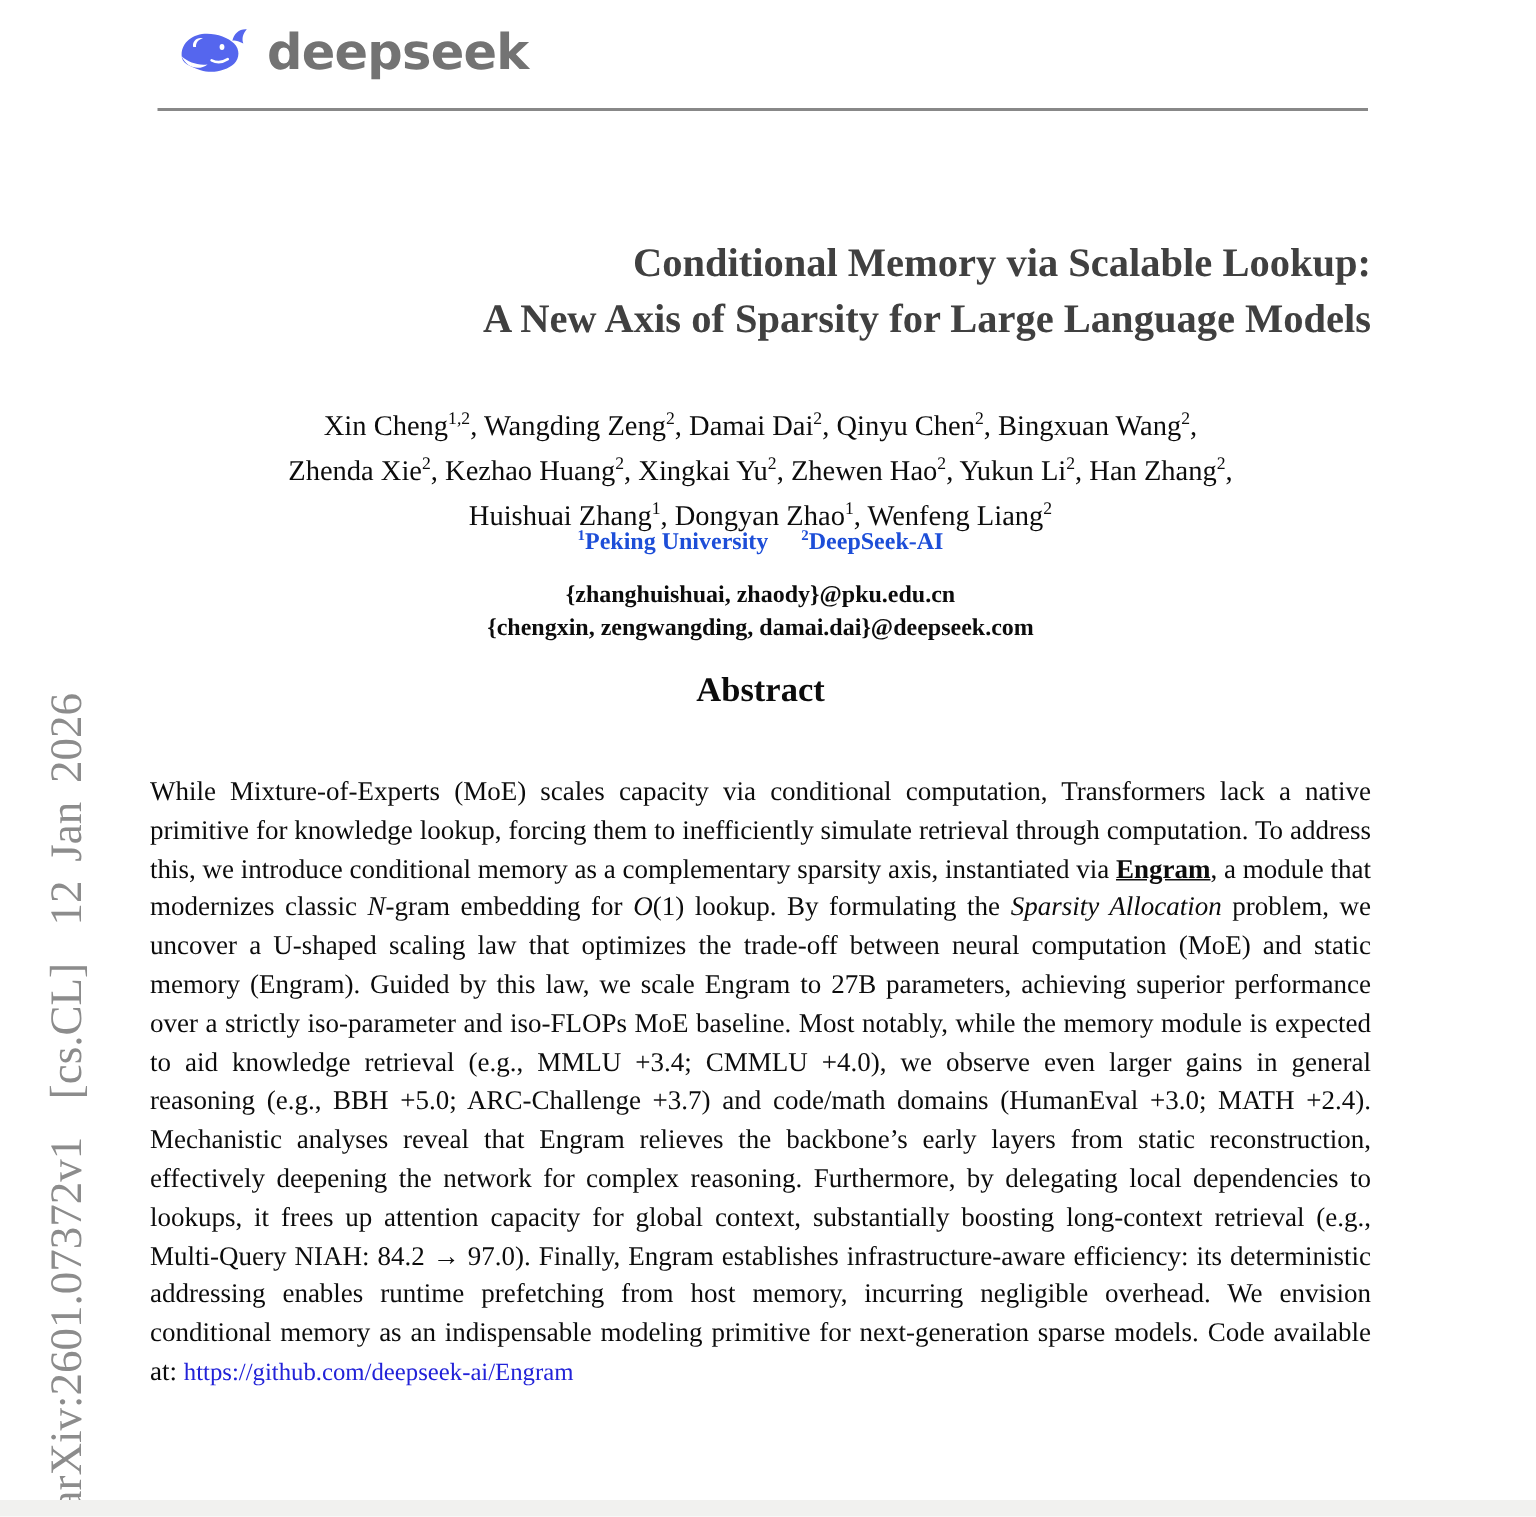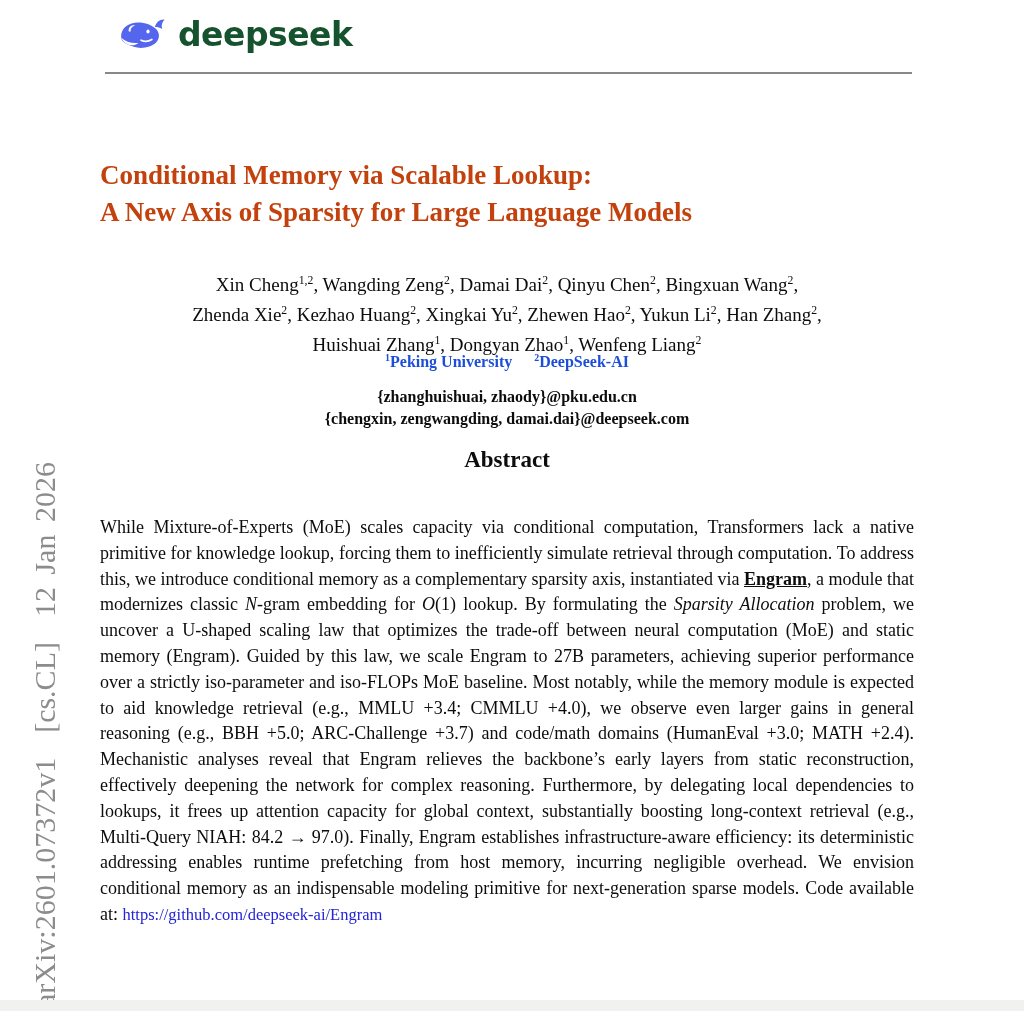--- a/index.html
+++ b/index.html
@@ -16,36 +16,36 @@
   .logo-row {
     position:absolute; left:118px; top:14px;
     display:flex; align-items:center; gap:10px;
   }
   .whale-icon { width:50px; height:44px; }
   .logo-word {
     font-family:"DejaVu Sans", sans-serif;
     font-weight:bold;
     font-size:33px;
     letter-spacing:-0.5px;
-    color:#14532d;
+    color:#737373;
     line-height:1;
     padding-bottom:4px;
   }
   .header-rule {
     position:absolute; left:105px; top:72px;
     width:807px; height:2px; background:#888888;
   }
 
   
   .content { position:absolute; left:100px; top:0; width:814px; }
 
   .paper-title {
     position:absolute; top:157px; width:100%;
-    text-align:left; font-weight:bold;
-    font-size:27px; line-height:37px; color:#c2410c;
+    text-align:right; font-weight:bold;
+    font-size:27px; line-height:37px; color:#404040;
   }
 
   .author-block {
     position:absolute; top:270px; width:100%;
     text-align:center; font-size:19px; line-height:30px; color:#0c0c0c;font-family:Liberation Serif, serif;
   }
   .author-block sup, .affil-line sup { font-size:0.62em; line-height:0; }
 
   .affil-line {
     position:absolute; top:353px; width:100%;

